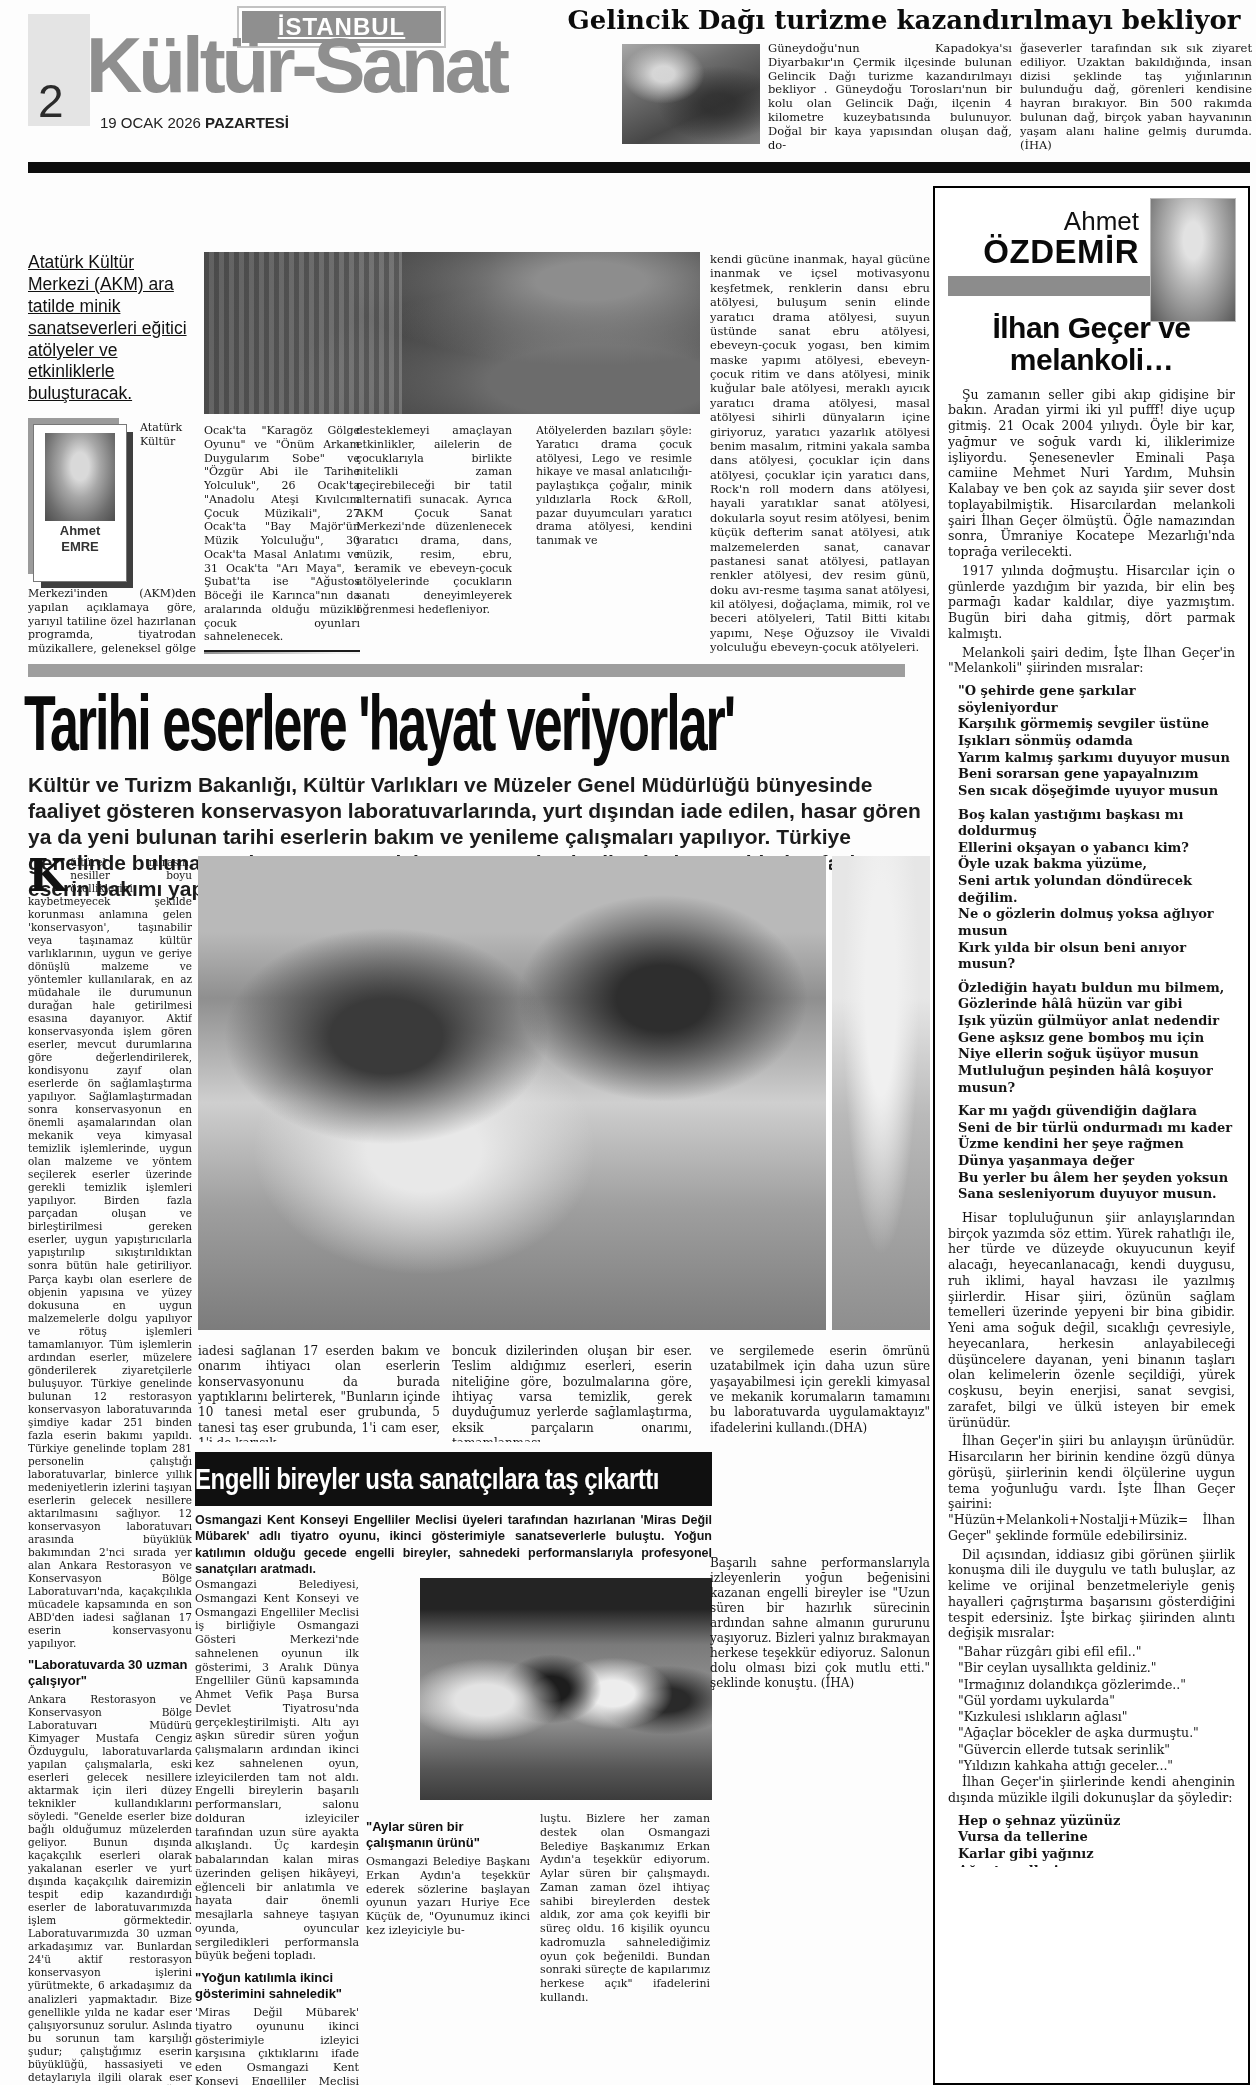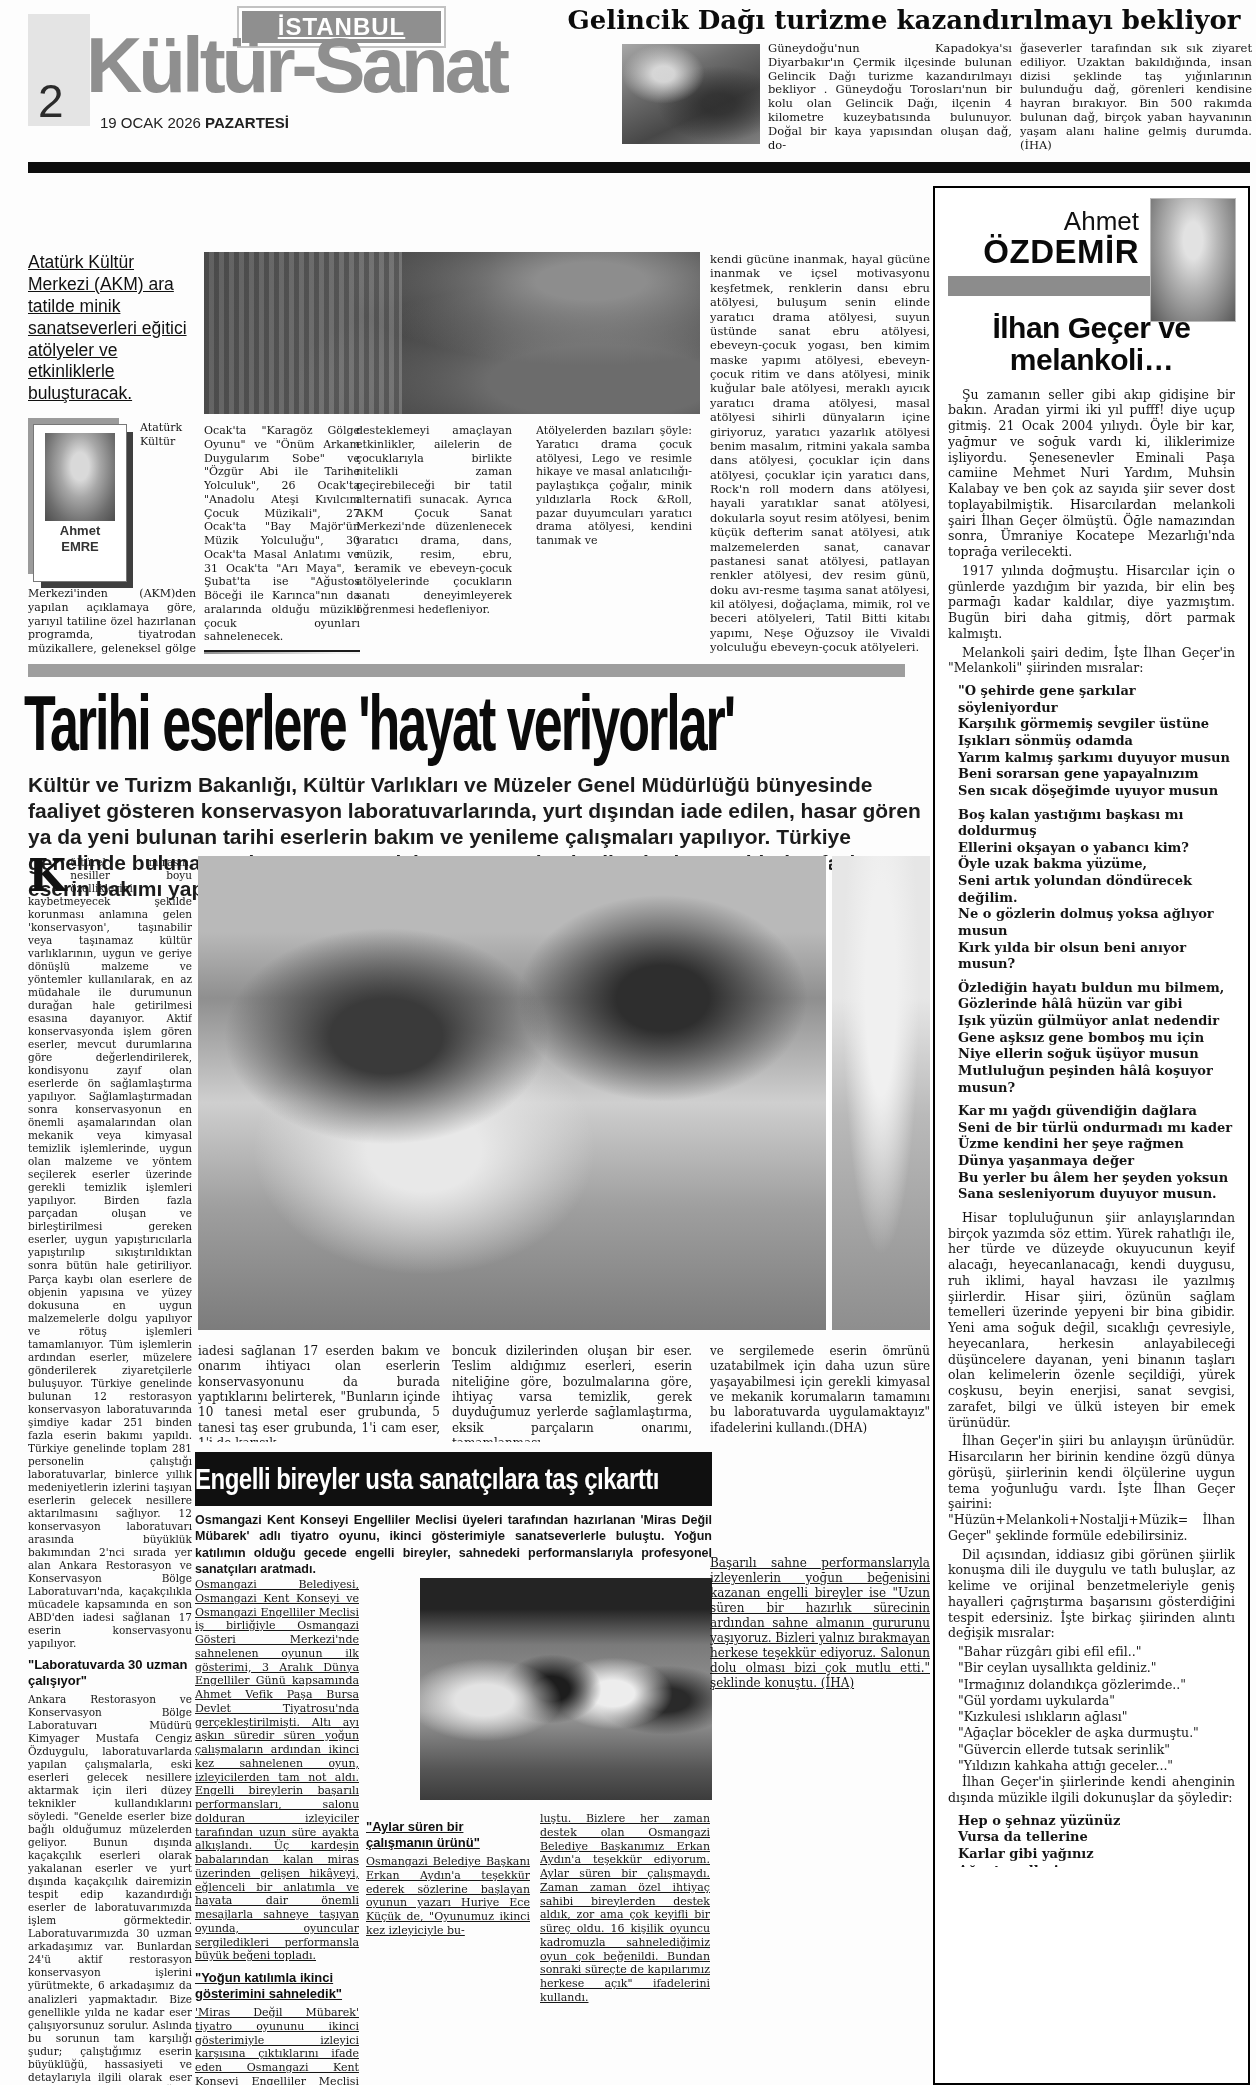--- a/index.html
+++ b/index.html
@@ -91,21 +91,21 @@
         linear-gradient(180deg,#e6e6e6 0 30%,#b9b9b9 55%,#8e8e8e 100%);}
   .tar-cab{top:1344px;height:98px;font:12px/1.28 "DejaVu Serif",serif;text-align:justify;overflow:hidden;}
   .tar-ca{left:198px;width:242px;}
   .tar-cb{left:452px;width:240px;}
   .tar-cc{left:710px;top:1344px;width:220px;height:196px;font:12px/1.28 "DejaVu Serif",serif;text-align:justify;overflow:hidden;}
   
   .eng-bar{left:195px;top:1452px;width:517px;height:54px;background:#101010;display:flex;align-items:center;justify-content:flex-start;}
   .eng-headline{font:900 24px/1 "Liberation Sans",sans-serif;color:#fff;letter-spacing:-.5px;
                 transform:scaleY(1.2);white-space:nowrap;}
   .eng-lede{left:195px;top:1512px;width:517px;font:bold 12.5px/1.3 "Liberation Sans",sans-serif;color:#141414;text-align:justify;}
-  .eng-col{font:11px/1.25 "DejaVu Serif",serif;text-align:justify;overflow:hidden;text-decoration:underline;}
+  .eng-col{font:11px/1.25 "DejaVu Serif",serif;text-align:justify;overflow:hidden;}
   .eng-c1{left:195px;top:1578px;width:164px;height:507px;}
   .eng-c2{left:366px;top:1812px;width:164px;height:273px;}
   .eng-c3{left:540px;top:1812px;width:170px;height:273px;}
   .eng-c4{left:710px;top:1556px;width:220px;height:529px;font-size:12px;}
   .eng-subhead{font:bold 13px/1.2 "Liberation Sans",sans-serif;margin:7px 0 5px;text-align:left;color:#0d0d0d;}
   .eng-photo{left:420px;top:1578px;width:292px;height:222px;
       background:
         radial-gradient(ellipse at 22% 55%,#e3e3e3 0 9%,transparent 24%),
         radial-gradient(ellipse at 45% 50%,#1d1d1d 0 8%,transparent 22%),
         radial-gradient(ellipse at 66% 52%,#ededed 0 8%,transparent 22%),

